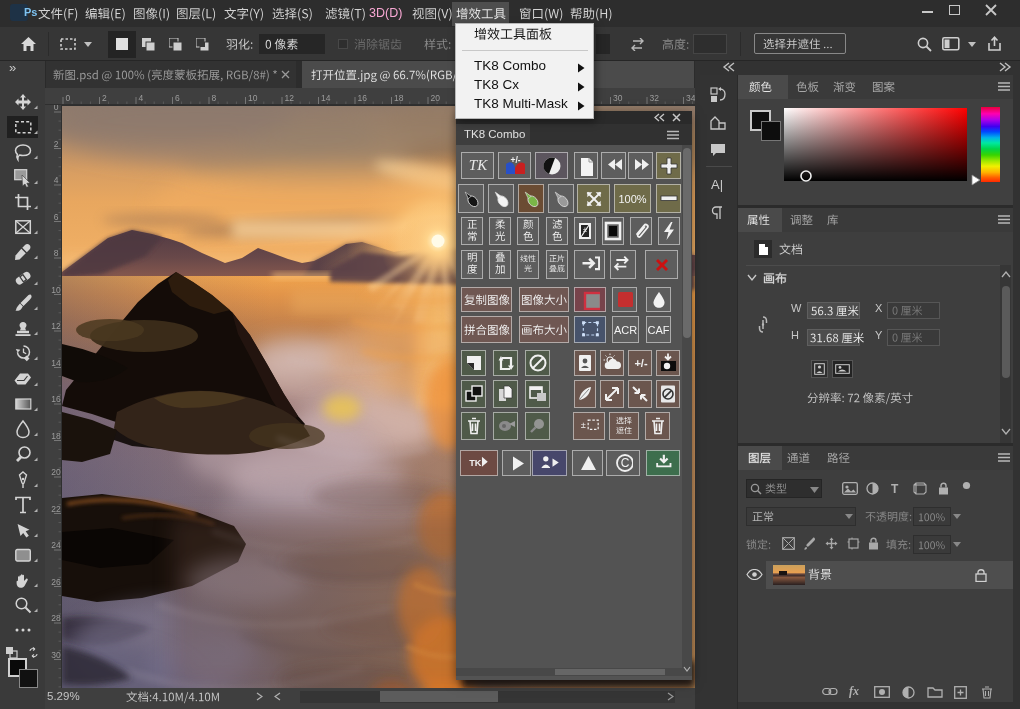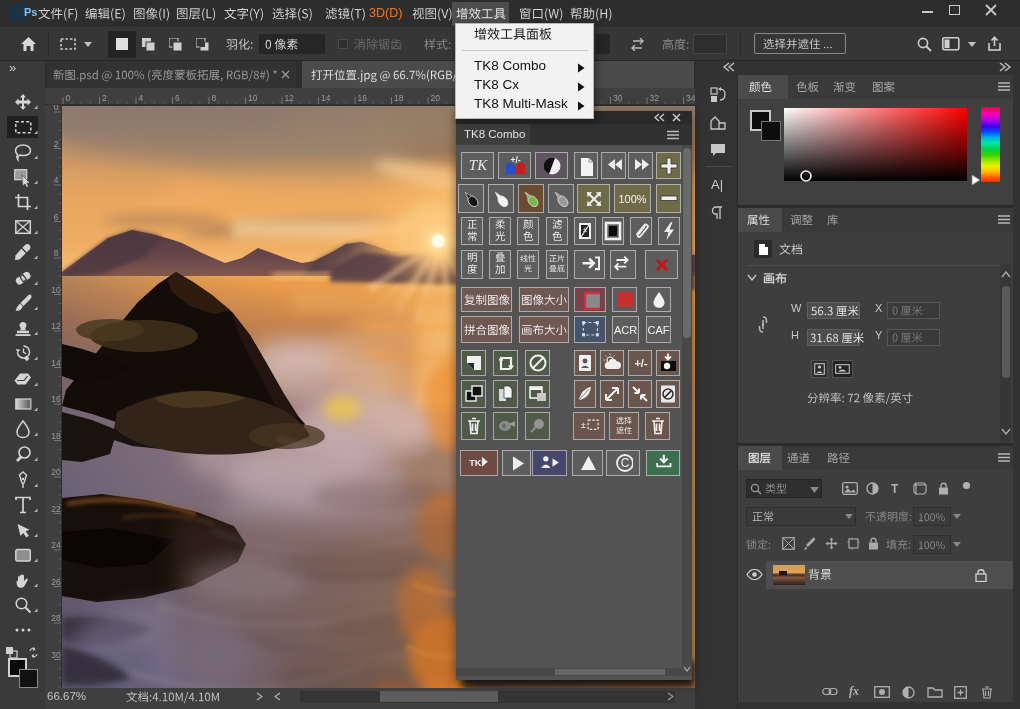--- a/index.html
+++ b/index.html
@@ -88,21 +88,21 @@
   </svg>
 <svg style="position:absolute;left:570px;top:4.8px;overflow:visible;" width="45" height="20" viewBox="0 0 3600 1600">
     <g transform="translate(0 1060)" fill="#d4d4d4">
       <path transform="translate(0 0)" d="M274 -840V-761H66V-700H274V-627H87V-568H274V-544C274 -528 272 -510 266 -490H50V-429H237C206 -384 154 -340 69 -311C86 -297 110 -273 122 -257C231 -300 291 -366 322 -429H540V-490H344C348 -510 350 -528 350 -544V-568H513V-627H350V-700H534V-761H350V-840ZM584 -798V-303H656V-733H827C800 -690 767 -640 734 -596C822 -547 855 -502 855 -466C855 -445 848 -431 830 -423C818 -419 803 -416 788 -415C759 -413 723 -414 680 -418C692 -401 702 -374 704 -355C743 -351 786 -352 820 -355C840 -357 863 -363 880 -371C913 -389 930 -417 929 -461C929 -506 900 -554 814 -607C856 -657 900 -718 938 -770L886 -801L873 -798ZM150 -262V26H226V-194H458V78H536V-194H789V-58C789 -45 785 -41 768 -40C752 -40 693 -40 629 -41C639 -23 651 4 655 24C739 24 792 24 824 13C856 2 866 -19 866 -56V-262H536V-341H458V-262Z"></path>
       <path transform="translate(1000 0)" d="M633 -840C633 -763 633 -686 631 -613H466V-542H628C614 -300 563 -93 371 26C389 39 414 64 426 82C630 -52 685 -279 700 -542H856C847 -176 837 -42 811 -11C802 1 791 4 773 4C752 4 700 3 643 -1C656 19 664 50 666 71C719 74 773 75 804 72C836 69 857 60 876 33C909 -10 919 -153 929 -576C929 -585 929 -613 929 -613H703C706 -687 706 -763 706 -840ZM34 -95 48 -18C168 -46 336 -85 494 -122L488 -190L433 -178V-791H106V-109ZM174 -123V-295H362V-162ZM174 -509H362V-362H174ZM174 -576V-723H362V-576Z"></path>
       <path transform="translate(2000 0)" d="M239 196 295 171C209 29 168 -141 168 -311C168 -480 209 -649 295 -792L239 -818C147 -668 92 -507 92 -311C92 -114 147 47 239 196Z"></path>
       <path transform="translate(2338 0)" d="M101 0H193V-346H535V0H628V-733H535V-426H193V-733H101Z"></path>
       <path transform="translate(3066 0)" d="M99 196C191 47 246 -114 246 -311C246 -507 191 -668 99 -818L42 -792C128 -649 171 -480 171 -311C171 -141 128 29 42 171Z"></path>
     </g>
   </svg>
-<div style="position:absolute;left:369px;top:6.6px;font:normal 12.5px 'Liberation Sans',sans-serif;color:#f97316;white-space:pre;line-height:12.5px">3D(D)</div>
+<div style="position:absolute;left:369px;top:6.6px;font:normal 12.5px 'Liberation Sans',sans-serif;color:#f9a8d4;white-space:pre;line-height:12.5px">3D(D)</div>
 <svg style="position:absolute;left:456px;top:4.8px;overflow:visible;" width="53" height="20" viewBox="0 0 4240 1600">
     <g transform="translate(0 1060)" fill="#e8e8e8">
       <path transform="translate(0 0)" d="M466 -596C496 -551 524 -491 534 -452L580 -471C570 -510 540 -569 509 -612ZM769 -612C752 -569 717 -505 691 -466L730 -449C757 -486 791 -543 820 -592ZM41 -129 65 -55C146 -87 248 -127 345 -166L332 -234L231 -196V-526H332V-596H231V-828H161V-596H53V-526H161V-171ZM442 -811C469 -775 499 -726 512 -695L579 -727C564 -757 534 -804 505 -838ZM373 -695V-363H907V-695H770C797 -730 827 -774 854 -815L776 -842C758 -798 721 -736 693 -695ZM435 -641H611V-417H435ZM669 -641H842V-417H669ZM494 -103H789V-29H494ZM494 -159V-243H789V-159ZM425 -300V77H494V29H789V77H860V-300Z"></path>
       <path transform="translate(1000 0)" d="M169 -600C137 -523 87 -441 35 -384C50 -374 77 -350 88 -339C140 -399 197 -494 234 -581ZM334 -573C379 -519 426 -445 445 -396L505 -431C485 -479 436 -551 390 -603ZM201 -816C230 -779 259 -729 273 -694H58V-626H513V-694H286L341 -719C327 -753 295 -804 263 -841ZM138 -360C178 -321 220 -276 259 -230C203 -133 129 -55 38 1C54 13 81 41 91 55C176 -3 248 -79 306 -173C349 -118 386 -65 408 -23L468 -70C441 -118 395 -179 344 -240C372 -296 396 -358 415 -424L344 -437C331 -387 314 -341 294 -297C261 -333 226 -369 194 -400ZM657 -588H824C804 -454 774 -340 726 -246C685 -328 654 -420 633 -518ZM645 -841C616 -663 566 -492 484 -383C500 -370 525 -341 535 -326C555 -354 573 -385 590 -419C615 -330 646 -248 684 -176C625 -89 546 -22 440 27C456 40 482 69 492 83C588 33 664 -30 723 -109C775 -30 838 35 914 79C926 60 950 33 967 19C886 -23 820 -90 766 -174C831 -284 871 -420 897 -588H954V-658H677C692 -713 704 -771 715 -830Z"></path>
       <path transform="translate(2000 0)" d="M52 -72V3H951V-72H539V-650H900V-727H104V-650H456V-72Z"></path>
       <path transform="translate(3000 0)" d="M605 -84C716 -32 832 32 902 81L962 25C887 -22 766 -86 653 -137ZM328 -133C266 -79 141 -12 40 26C58 40 83 65 95 81C196 40 319 -25 399 -88ZM212 -792V-209H52V-141H951V-209H802V-792ZM284 -209V-300H727V-209ZM284 -586H727V-501H284ZM284 -644V-730H727V-644ZM284 -444H727V-357H284Z"></path>
     </g>
   </svg>
 <div style="position:absolute;left:922px;top:11px;width:11px;height:2px;background:#c8c8c8"></div>
 <div style="position:absolute;left:949px;top:5px;width:11px;height:10px;border:1.6px solid #c8c8c8"></div>
@@ -761,21 +761,21 @@
 </g>
 <g stroke="#f8a040" opacity="0.45" fill="none" filter="url(#b2)">
 <path d="M 352 478 Q 395 498 428 478" stroke-width="5"></path>
 <path d="M 344 540 Q 390 562 430 540" stroke-width="5"></path>
 <path d="M 360 598 Q 400 620 434 600" stroke-width="5"></path>
 </g>
 <rect x="110" y="410" width="340" height="172" fill="#6b4a3c" opacity="0.26" filter="url(#b10)"></rect>
     <rect x="400" y="555" width="233" height="27" fill="#1c1416" opacity="0.85" filter="url(#b3)"></rect>
 </svg>
 <div style="position:absolute;left:45px;top:688px;width:650px;height:21px;background:#3f3f3f;"></div>
-<div style="position:absolute;left:47px;top:690.5px;font:normal 11.5px 'Liberation Sans',sans-serif;color:#c4c4c4;white-space:pre;line-height:11.5px">66.67%</div>
+<div style="position:absolute;left:47px;top:690.5px;font:normal 11.5px 'Liberation Sans',sans-serif;color:#c4c4c4;white-space:pre;line-height:11.5px">5.29%</div>
 <svg style="position:absolute;left:126px;top:688.8px;overflow:visible;" width="97" height="19" viewBox="0 0 8435 1652">
     <g transform="translate(0 1060)" fill="#c4c4c4">
       <path transform="translate(0 0)" d="M423 -823C453 -774 485 -707 497 -666L580 -693C566 -734 531 -799 501 -847ZM50 -664V-590H206C265 -438 344 -307 447 -200C337 -108 202 -40 36 7C51 25 75 60 83 78C250 24 389 -48 502 -146C615 -46 751 28 915 73C928 52 950 20 967 4C807 -36 671 -107 560 -201C661 -304 738 -432 796 -590H954V-664ZM504 -253C410 -348 336 -462 284 -590H711C661 -455 592 -344 504 -253Z"></path>
       <path transform="translate(1000 0)" d="M851 -776C830 -702 788 -597 753 -534L813 -515C848 -575 891 -673 925 -755ZM397 -751C430 -679 469 -582 486 -521L551 -547C533 -608 493 -701 458 -774ZM193 -840V-626H47V-555H181C151 -418 88 -260 26 -175C38 -158 56 -128 65 -108C113 -175 159 -287 193 -401V79H264V-424C295 -374 332 -312 347 -279L393 -337C375 -365 291 -482 264 -516V-555H390V-626H264V-840ZM369 -63V9H842V71H916V-471H694V-837H621V-471H392V-398H842V-269H404V-201H842V-63Z"></path>
       <path transform="translate(2000 0)" d="M139 -390C175 -390 205 -418 205 -460C205 -501 175 -530 139 -530C102 -530 73 -501 73 -460C73 -418 102 -390 139 -390ZM139 13C175 13 205 -15 205 -56C205 -98 175 -126 139 -126C102 -126 73 -98 73 -56C73 -15 102 13 139 13Z"></path>
       <path transform="translate(2278 0)" d="M340 0H426V-202H524V-275H426V-733H325L20 -262V-202H340ZM340 -275H115L282 -525C303 -561 323 -598 341 -633H345C343 -596 340 -536 340 -500Z"></path>
       <path transform="translate(2833 0)" d="M139 13C175 13 205 -15 205 -56C205 -98 175 -126 139 -126C102 -126 73 -98 73 -56C73 -15 102 13 139 13Z"></path>
       <path transform="translate(3111 0)" d="M88 0H490V-76H343V-733H273C233 -710 186 -693 121 -681V-623H252V-76H88Z"></path>
       <path transform="translate(3666 0)" d="M278 13C417 13 506 -113 506 -369C506 -623 417 -746 278 -746C138 -746 50 -623 50 -369C50 -113 138 13 278 13ZM278 -61C195 -61 138 -154 138 -369C138 -583 195 -674 278 -674C361 -674 418 -583 418 -369C418 -154 361 -61 278 -61Z"></path>
       <path transform="translate(4221 0)" d="M101 0H184V-406C184 -469 178 -558 172 -622H176L235 -455L374 -74H436L574 -455L633 -622H637C632 -558 625 -469 625 -406V0H711V-733H600L460 -341C443 -291 428 -239 409 -188H405C387 -239 371 -291 352 -341L212 -733H101Z"></path>

